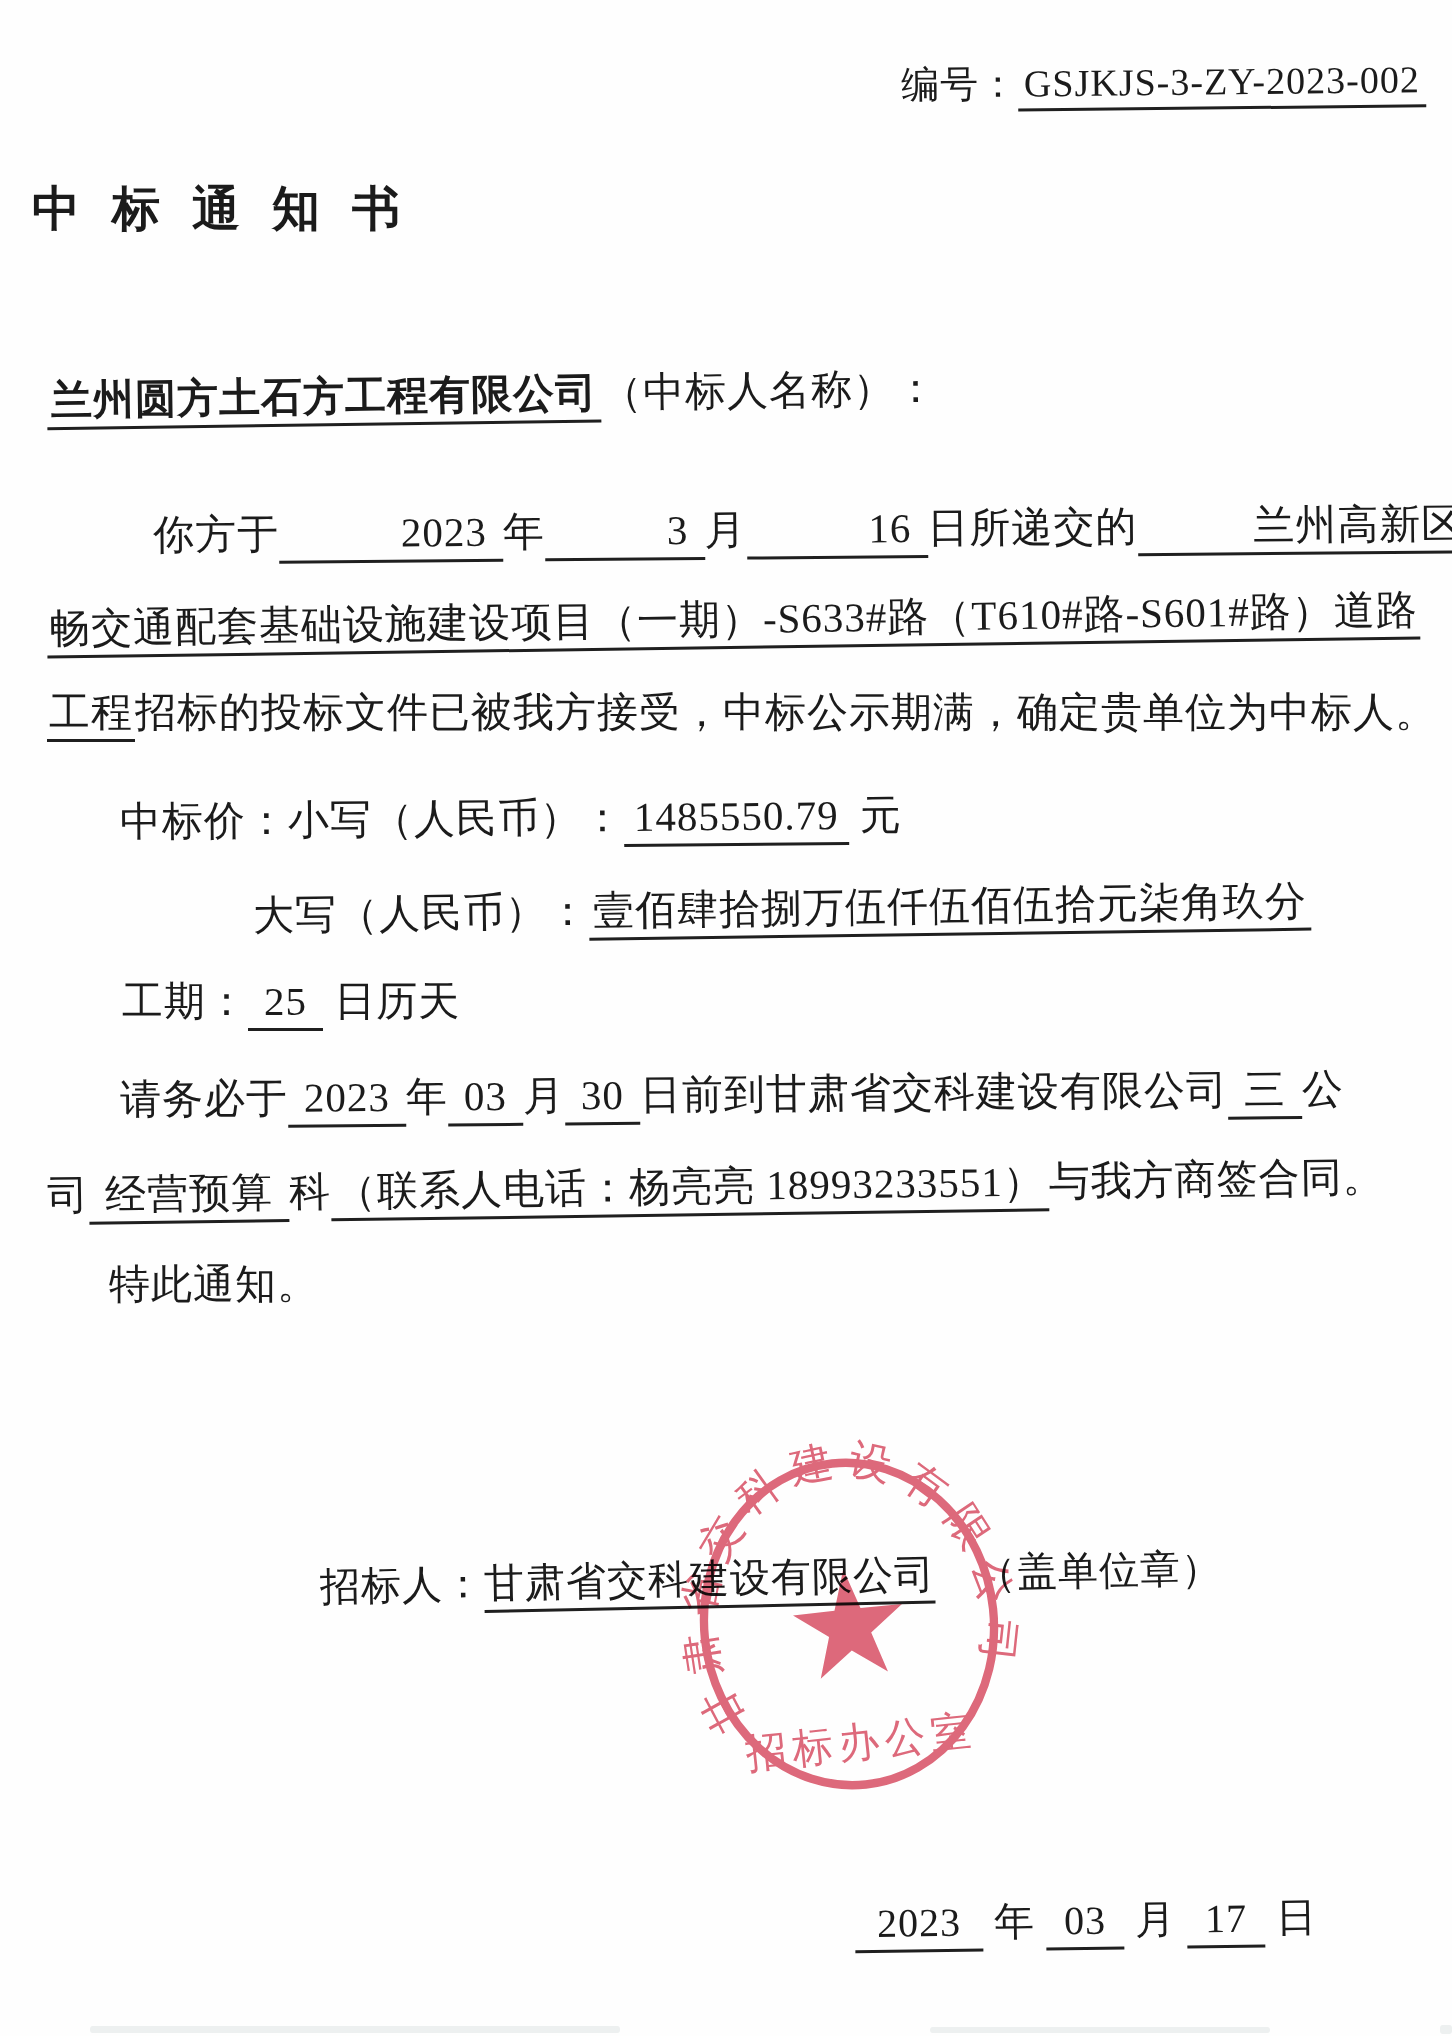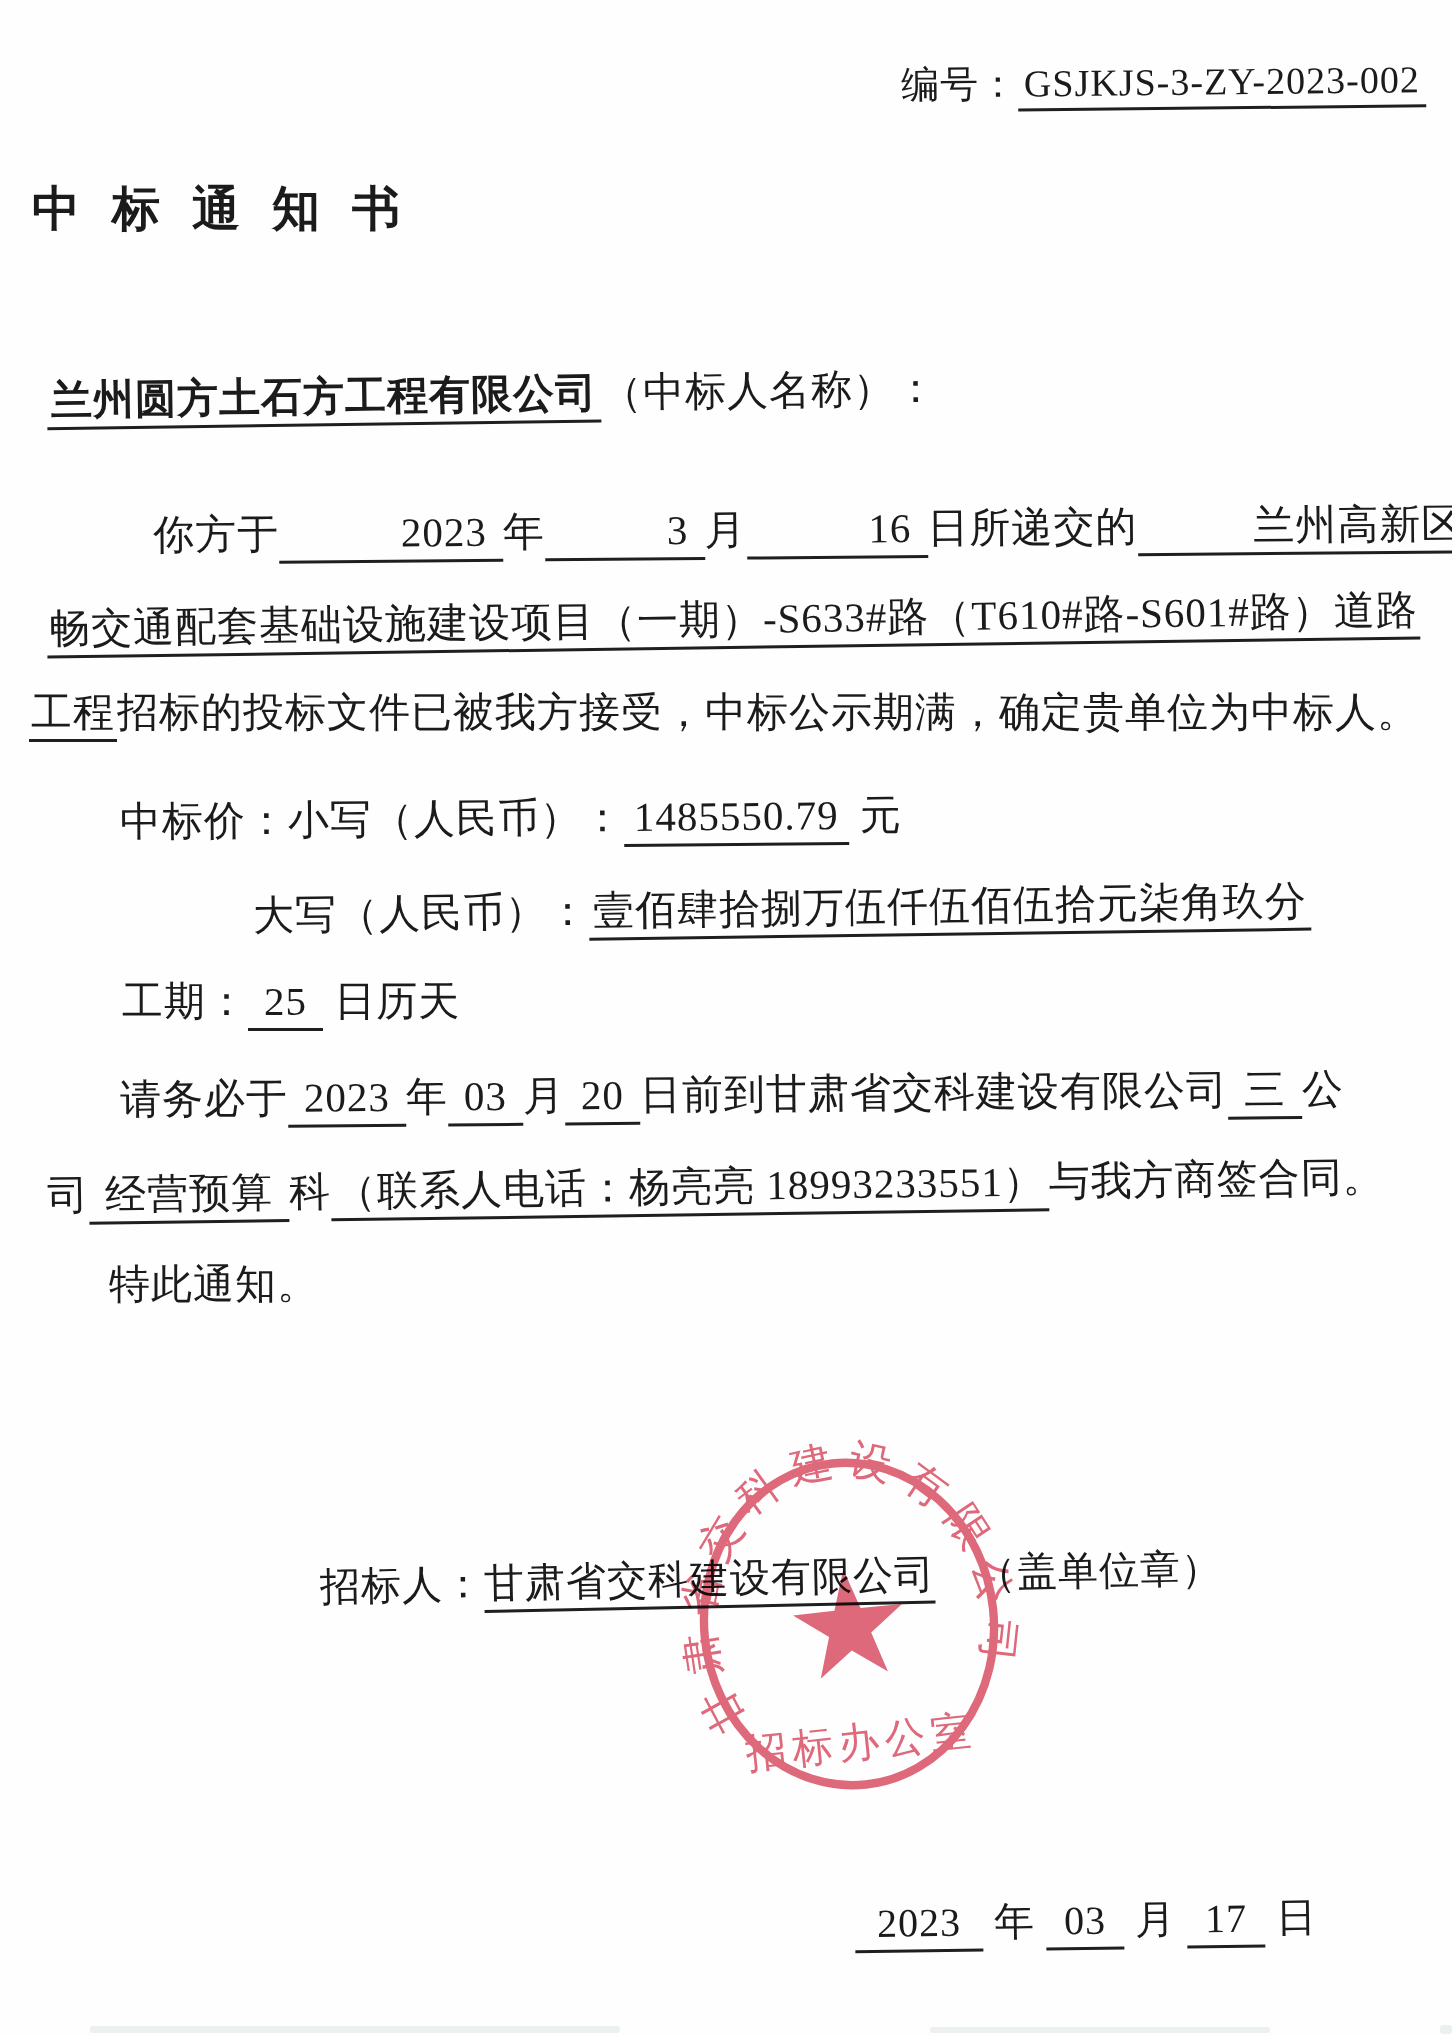--- a/index.html
+++ b/index.html
@@ -79,38 +79,38 @@
   </div>
 
   <div class="line tilt-05" style="top:502px;left:47px;text-indent:106px;">
     <span>你方于</span><span class="u wide">2023</span><span>年</span><span class="u wide">3</span><span>月</span><span class="u wide">16</span><span>日所递交的</span><span class="u">兰州高新区城市更新雁滩园区</span>
   </div>
 
   <div class="line tilt-08" style="top:593px;left:47px;">
     <span class="u" style="padding:0 2px;">畅交通配套基础设施建设项目（一期）-S633#路（T610#路-S601#路）道路</span>
   </div>
 
-  <div class="line" style="top:686px;left:29px;">
+  <div class="line" style="top:686px;left:47px;">
     <span class="u" style="padding:0 2px;">工程</span><span>招标的投标文件已被我方接受，中标公示期满，确定贵单位为中标人。</span>
   </div>
 
   <div class="line tilt-05" style="top:792px;left:120px;">
     <span>中标价：小写（人民币）：</span><span class="u">1485550.79</span> <span>元</span>
   </div>
 
   <div class="line tilt-08" style="top:882px;left:253px;">
     <span>大写（人民币）：</span><span class="u" style="padding:0 4px;">壹佰肆拾捌万伍仟伍佰伍拾元柒角玖分</span>
   </div>
 
   <div class="line" style="top:975px;left:122px;text-align:right;">
     <span>工期：</span><span class="u wide">25</span> <span>日历天</span>
   </div>
 
   <div class="line tilt-05" style="top:1068px;left:120px;">
-    <span>请务必于</span><span class="u wide">2023</span><span>年</span><span class="u wide">03</span><span>月</span><span class="u wide">20</span><span>日前到甘肃省交科建设有限公司</span><span class="u wide">三</span><span>公</span>
+    <span>请务必于</span><span class="u wide">2023</span><span>年</span><span class="u wide">03</span><span>月</span><span class="u wide">30</span><span>日前到甘肃省交科建设有限公司</span><span class="u wide">三</span><span>公</span>
   </div>
 
   <div class="line tilt-08" style="top:1160px;left:47px;">
     <span>司</span><span class="u wide">经营预算</span><span>科</span><span class="u" style="padding:0 4px;">（联系人电话：杨亮亮 18993233551）</span><span>与我方商签合同。</span>
   </div>
 
   <div class="line" style="top:1258px;left:109px;">特此通知。</div>
 
   <div class="line tilt-12" style="top:1552px;left:320px;font-size:40px;">
     <span class="sig-label">招标人：</span><span class="sig-underline" style="min-width:430px;">甘肃省交科建设有限公司</span>　<span>（盖单位章）</span>

